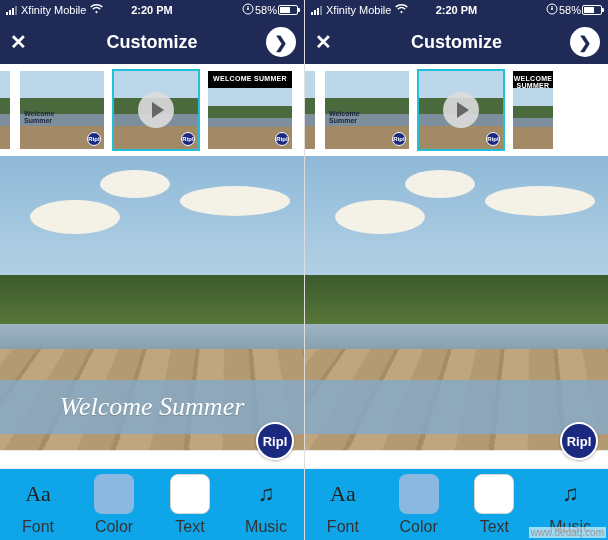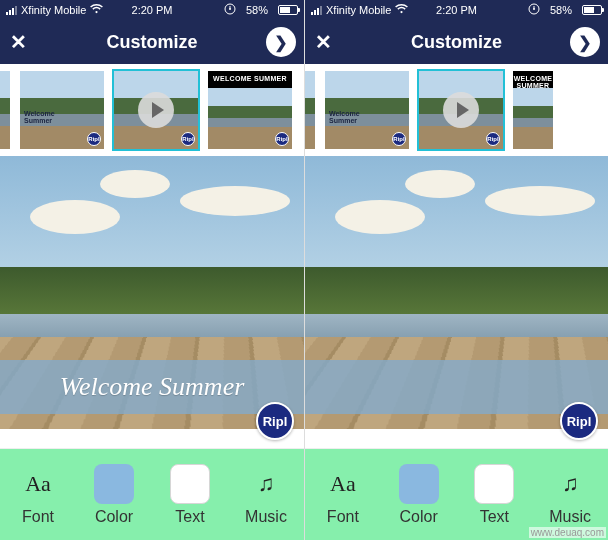--- a/index.html
+++ b/index.html
@@ -8,22 +8,22 @@
   .pane { width: 304px; height: 540px; position: relative; display: flex; flex-direction: column; background: #fff; }
   .pane + .pane { border-left: 1px solid #ddd; }
 
   
   .status { height: 20px; background: #1f2a56; color: #fff; display: flex; align-items: center; font-size: 11px; padding: 0 6px; }
   .status .sig { display: flex; align-items: flex-end; gap: 1px; margin-right: 4px; }
   .status .sig span { width: 2px; background: #fff; display: inline-block; }
   .status .sig span:nth-child(1){height:3px}.status .sig span:nth-child(2){height:5px}.status .sig span:nth-child(3){height:7px}.status .sig span:nth-child(4){height:9px;opacity:.4}
   .status .carrier { flex: 0 0 auto; }
   .status .wifi { margin-left: 4px; }
-  .status .time { position:absolute; left:50%; transform:translateX(-50%); font-weight:400; }
-  .status .right { margin-left:auto; display:flex; align-items:center; gap:10px; }
+  .status .time { position:absolute; left:50%; transform:translateX(-50%); font-weight:700; }
+  .status .right { margin-left:auto; display:flex; align-items:center; gap:1px; }
   .status .batt { width:20px; height:10px; border:1px solid #fff; border-radius:2px; position:relative; }
   .status .batt::after { content:''; position:absolute; right:-3px; top:2px; width:2px; height:4px; background:#fff; border-radius:0 1px 1px 0;}
   .status .batt i { position:absolute; left:1px; top:1px; bottom:1px; width:55%; background:#fff; }
 
   
   .nav { height: 44px; background: #1f2a56; color:#fff; display:flex; align-items:center; justify-content:center; position:relative; }
   .nav .close { position:absolute; left:10px; font-size:20px; font-weight:700; }
   .nav .title { font-size:18px; font-weight:700; }
   .nav .next { position:absolute; right:8px; width:30px; height:30px; border-radius:50%; background:#fff; color:#1f2a56; display:flex; align-items:center; justify-content:center; font-size:16px; font-weight:700; }
 
@@ -47,21 +47,21 @@
   .cloud { position:absolute; background:#f4f1e6; border-radius:50%; filter:blur(.5px); }
   .c1{width:70px;height:28px;top:14px;left:100px}.c2{width:90px;height:34px;top:44px;left:30px}.c3{width:110px;height:30px;top:30px;left:180px}
   .trees { position:absolute; top:38%; left:0; right:0; height:18%; background:linear-gradient(#3d5a2d,#5b7a3a); }
   .water { position:absolute; top:54%; left:0; right:0; height:12%; background:linear-gradient(#9fb5c4,#7b95a6); }
   .dock { position:absolute; top:62%; left:-40px; right:-40px; bottom:0; background:repeating-linear-gradient(100deg,#b49a72 0 24px,#a58c63 24px 28px,#bfa67e 28px 52px); transform:perspective(340px) rotateX(52deg); transform-origin:top center; }
   .overlay { position:absolute; left:0; right:0; bottom:34px; height:54px; background:rgba(130,170,205,.78); display:flex; align-items:center; justify-content:center; }
   .overlay-text { font-family:'Brush Script MT','Segoe Script',cursive; font-size:26px; color:#fff; text-shadow:0 1px 1px rgba(0,0,0,.2); font-style:italic; }
   .ripl-badge { position:absolute; right:10px; bottom:8px; width:38px; height:38px; border-radius:50%; background:#1b2a80; border:2px solid #fff; color:#fff; display:flex; align-items:center; justify-content:center; font-size:13px; font-weight:700; box-shadow:0 1px 3px rgba(0,0,0,.3);}
 
   
-  .tools { height:92px; background:#86efac; display:flex; align-items:center; justify-content:space-around; border-top:1px solid #eee; }
+  .tools { height:72px; background:#0ea5e9; display:flex; align-items:center; justify-content:space-around; border-top:1px solid #eee; }
   .tool { display:flex; flex-direction:column; align-items:center; gap:4px; width:64px; }
   .tool .ico { width:40px; height:40px; display:flex; align-items:center; justify-content:center; font-size:22px; color:#222; }
   .tool .swatch { width:40px; height:40px; border-radius:8px; }
   .tool .swatch.color { background:#8ab8e0; }
   .tool .swatch.text { background:#fff; border:1.5px solid #d6d6d6; }
   .tool .lbl { font-size:16px; color:#333; }
   .aa { font-family:Georgia,serif; font-size:24px; }
 
   .watermark { position:absolute; right:2px; bottom:2px; font-size:10px; color:#999; z-index:50; background:rgba(255,255,255,.6); padding:0 2px;}
 </style>

